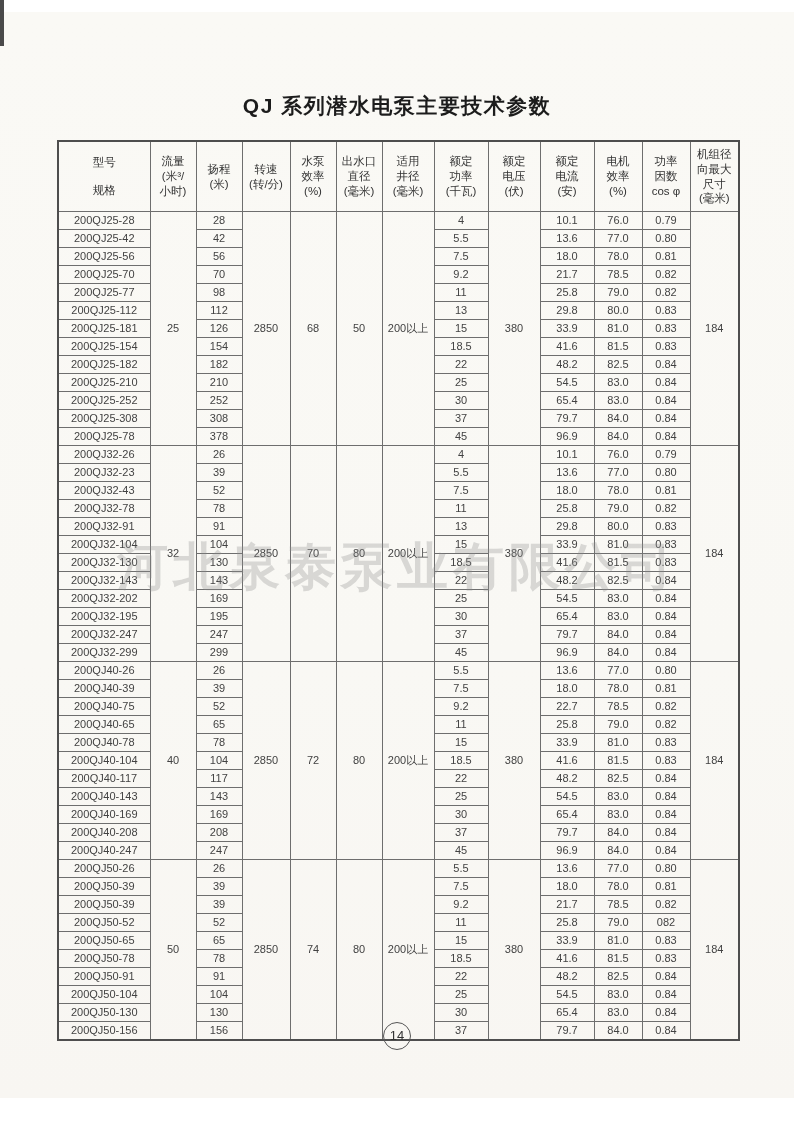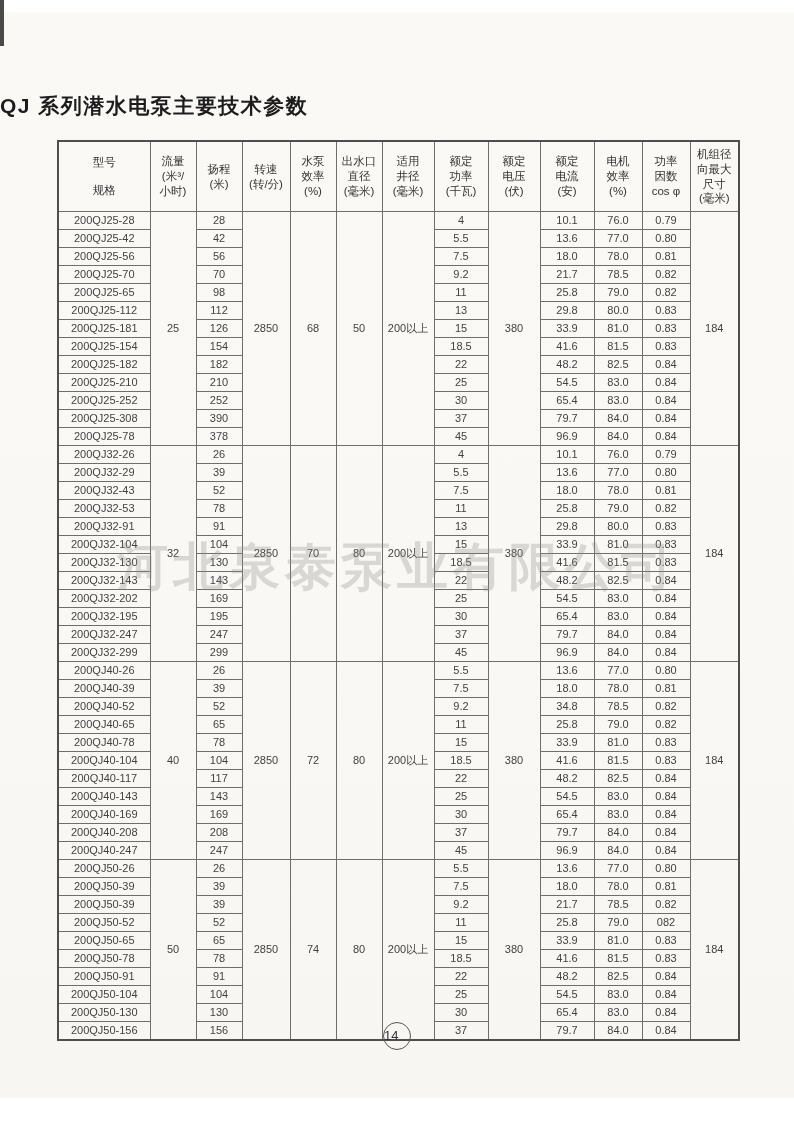--- a/index.html
+++ b/index.html
@@ -13,20 +13,21 @@
   .paper{
     position:absolute;left:0;top:12px;width:794px;height:1086px;
     background:linear-gradient(180deg,#faf9f5 0%,#f9f8f4 60%,#f8f6f2 100%);
   }
   .corner-mark{
     position:absolute;left:0;top:0;width:4px;height:46px;
     background:#4a4a4a;
   }
   .page-title{
     position:absolute;left:0;top:92px;width:794px;
+    text-align:center;
     font-size:21px;font-weight:700;color:#1c1c1c;
     letter-spacing:1.5px;
   }
   table.spec{
     position:absolute;left:57px;top:140px;
     width:681px;
     border-collapse:collapse;table-layout:fixed;
     border:2px solid #4e4e4e;
     background:transparent;
   }
@@ -51,21 +52,21 @@
     font-size:51px;font-weight:700;
     color:#8d8d8d;opacity:0.30;
     letter-spacing:5px;
     pointer-events:none;z-index:5;
   }
   .page-number{
     position:absolute;left:50%;top:1022px;transform:translateX(-50%);
     width:26px;height:26px;
     border:1.5px solid #555;border-radius:50%;
     font-size:13px;color:#333;
-    line-height:26px;
+    line-height:26px;text-align:center;
     background:transparent;
   }
   .strip-top{position:absolute;left:0;top:0;width:794px;height:12px;background:#fff;}
   .strip-bottom{position:absolute;left:0;top:1098px;width:794px;height:25px;background:#fff;}
 </style>
 </head>
 <body>
 
 <div class="strip-top"></div>
 <div class="paper"></div>
@@ -190,21 +191,21 @@
       </tr>
       <tr>
         <td>200QJ25-70</td>
         <td>70</td>
         <td>9.2</td>
         <td>21.7</td>
         <td>78.5</td>
         <td>0.82</td>
       </tr>
       <tr>
-        <td>200QJ25-65</td>
+        <td>200QJ25-77</td>
         <td>98</td>
         <td>11</td>
         <td>25.8</td>
         <td>79.0</td>
         <td>0.82</td>
       </tr>
       <tr>
         <td>200QJ25-112</td>
         <td>112</td>
         <td>13</td>
@@ -247,21 +248,21 @@
       <tr>
         <td>200QJ25-252</td>
         <td>252</td>
         <td>30</td>
         <td>65.4</td>
         <td>83.0</td>
         <td>0.84</td>
       </tr>
       <tr>
         <td>200QJ25-308</td>
-        <td>390</td>
+        <td>308</td>
         <td>37</td>
         <td>79.7</td>
         <td>84.0</td>
         <td>0.84</td>
       </tr>
       <tr>
         <td>200QJ25-78</td>
         <td>378</td>
         <td>45</td>
         <td>96.9</td>
@@ -277,37 +278,37 @@
         <td rowspan="12">80</td>
         <td rowspan="12">200以上</td>
         <td>4</td>
         <td rowspan="12">380</td>
         <td>10.1</td>
         <td>76.0</td>
         <td>0.79</td>
         <td rowspan="12">184</td>
       </tr>
       <tr>
-        <td>200QJ32-29</td>
+        <td>200QJ32-23</td>
         <td>39</td>
         <td>5.5</td>
         <td>13.6</td>
         <td>77.0</td>
         <td>0.80</td>
       </tr>
       <tr>
         <td>200QJ32-43</td>
         <td>52</td>
         <td>7.5</td>
         <td>18.0</td>
         <td>78.0</td>
         <td>0.81</td>
       </tr>
       <tr>
-        <td>200QJ32-53</td>
+        <td>200QJ32-78</td>
         <td>78</td>
         <td>11</td>
         <td>25.8</td>
         <td>79.0</td>
         <td>0.82</td>
       </tr>
       <tr>
         <td>200QJ32-91</td>
         <td>91</td>
         <td>13</td>
@@ -388,24 +389,24 @@
       </tr>
       <tr>
         <td>200QJ40-39</td>
         <td>39</td>
         <td>7.5</td>
         <td>18.0</td>
         <td>78.0</td>
         <td>0.81</td>
       </tr>
       <tr>
-        <td>200QJ40-52</td>
+        <td>200QJ40-75</td>
         <td>52</td>
         <td>9.2</td>
-        <td>34.8</td>
+        <td>22.7</td>
         <td>78.5</td>
         <td>0.82</td>
       </tr>
       <tr>
         <td>200QJ40-65</td>
         <td>65</td>
         <td>11</td>
         <td>25.8</td>
         <td>79.0</td>
         <td>0.82</td>

